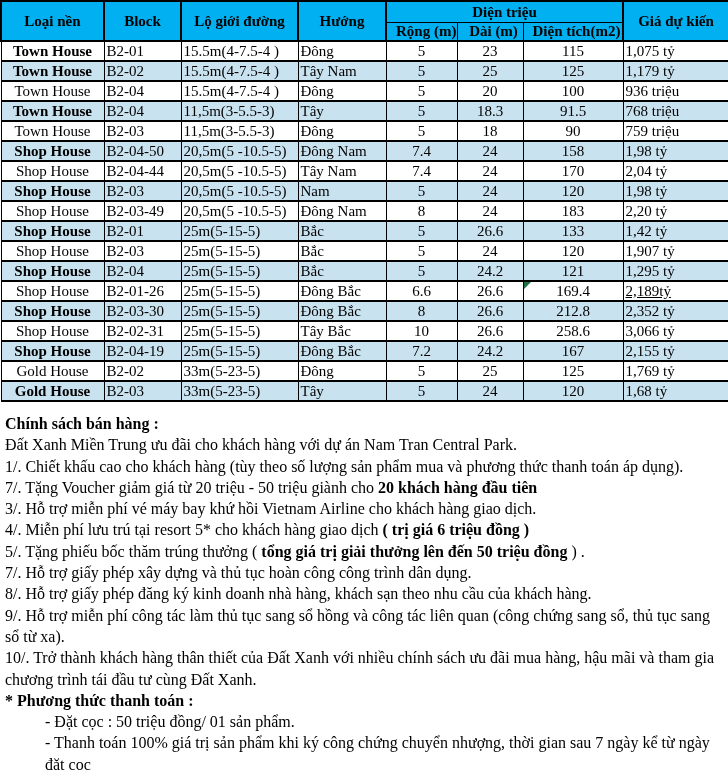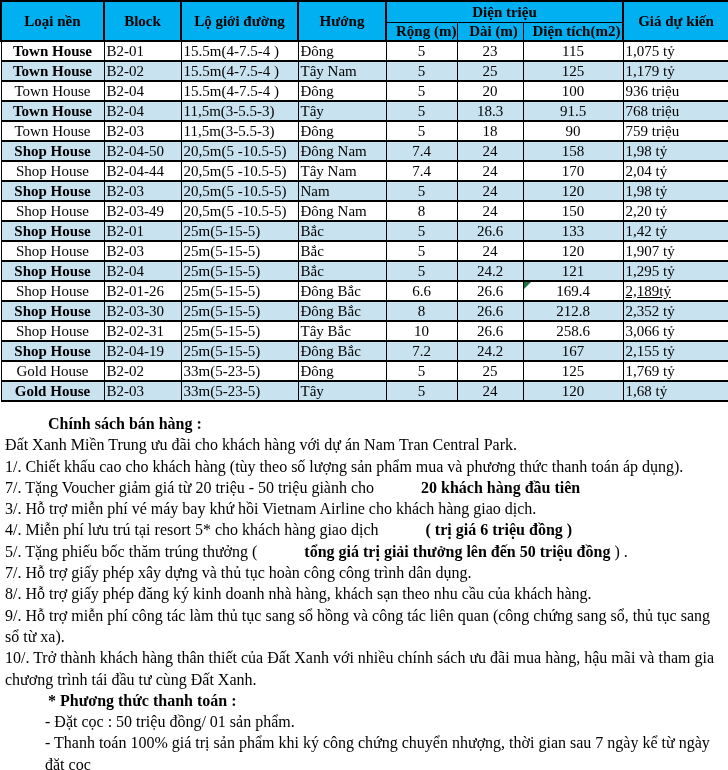--- a/index.html
+++ b/index.html
@@ -67,21 +67,21 @@
     border-right: 7px solid transparent;
   }
 
   .notes {
     padding: 11px 4px 0 5px;
     font-size: 16px;
     line-height: 21.3px;
   }
   .note-line { min-height: 21.3px; }
   .note-line.ind { padding-left: 40px; }
-  .note-line .b { font-weight: bold; margin-left: 43px; }
+  .note-line .b { font-weight: bold; }
 </style>
 </head>
 <body>
 
 <div class="sheet">
   <table class="price-table">
     <colgroup>
       <col style="width:103px">
         <col style="width:77px">
         <col style="width:117px">
@@ -187,21 +187,21 @@
           <td class="c-center">120</td>
           <td class="c-left">1,98 tỷ</td>
         </tr>
         <tr>
           <td class="c-type">Shop House</td>
           <td class="c-left">B2-03-49</td>
           <td class="c-left">20,5m(5 -10.5-5)</td>
           <td class="c-left">Đông Nam</td>
           <td class="c-center">8</td>
           <td class="c-center">24</td>
-          <td class="c-center">150</td>
+          <td class="c-center">183</td>
           <td class="c-left">2,20 tỷ</td>
         </tr>
         <tr class="shaded">
           <td class="c-type bold-type">Shop House</td>
           <td class="c-left">B2-01</td>
           <td class="c-left">25m(5-15-5)</td>
           <td class="c-left">Bắc</td>
           <td class="c-center">5</td>
           <td class="c-center">26.6</td>
           <td class="c-center">133</td>

